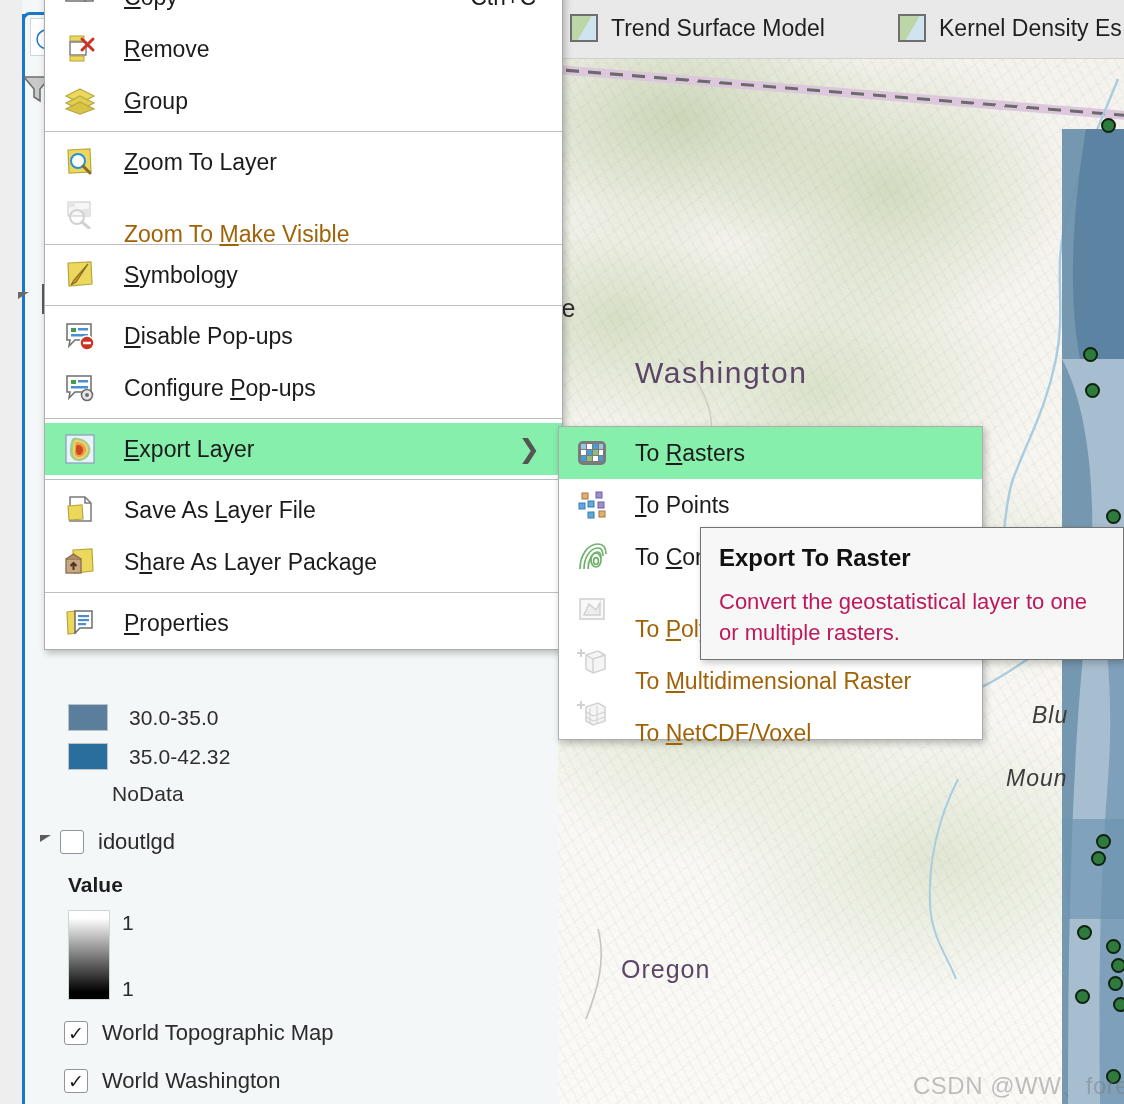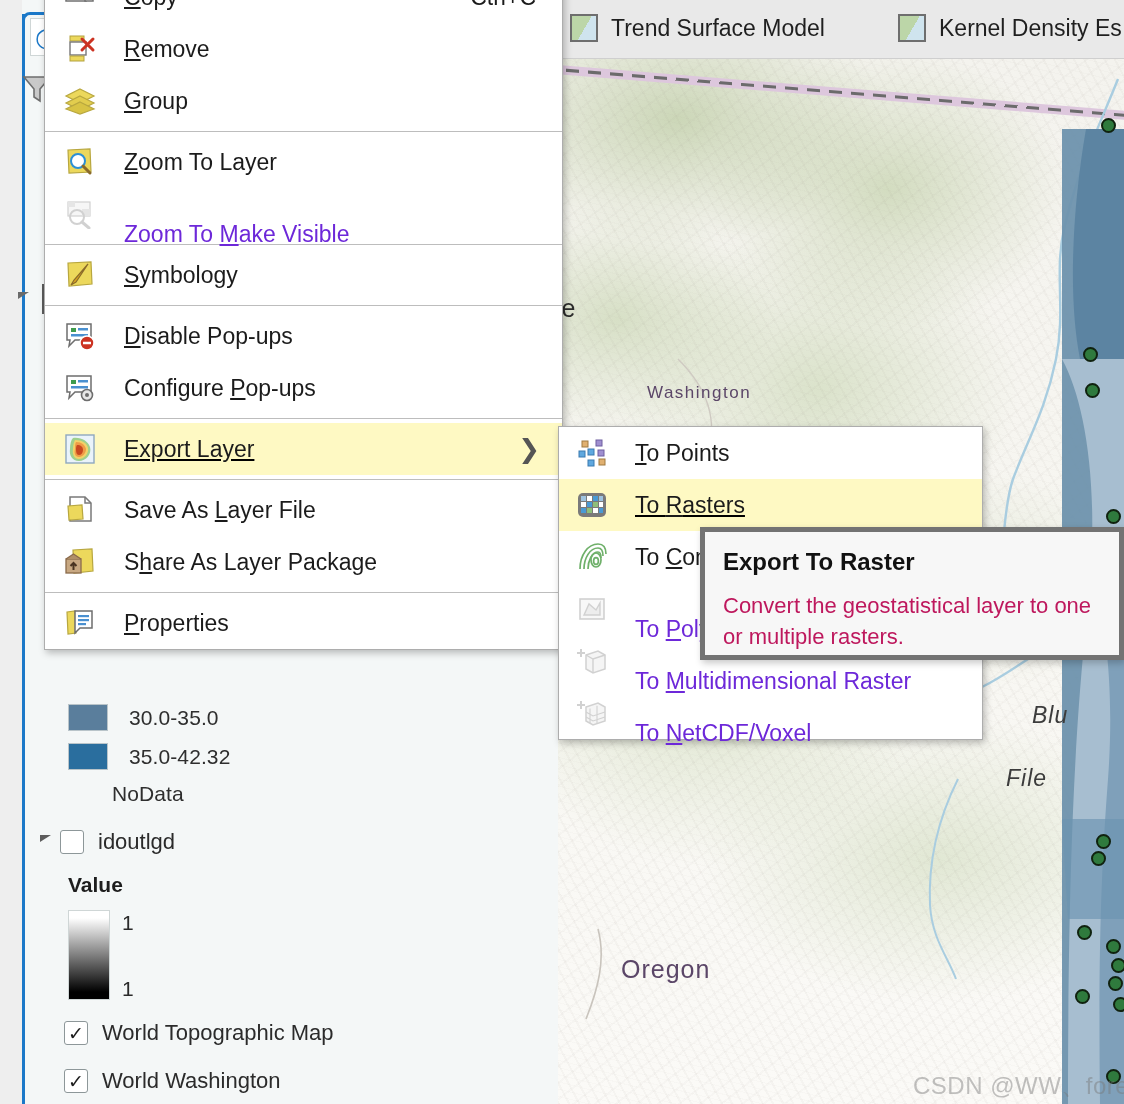--- a/index.html
+++ b/index.html
@@ -167,21 +167,21 @@
       repeating-linear-gradient(-38deg, rgba(140,130,125,.04) 0 2px, rgba(255,255,255,0) 2px 13px),
       repeating-linear-gradient(14deg, rgba(160,150,140,.035) 0 1px, rgba(255,255,255,0) 1px 7px);
     pointer-events: none;
   }
   .map-label {
     position: absolute; color: #5b4668;
     font-family: "Liberation Sans", sans-serif;
     white-space: nowrap;
   }
   #lbl-seattle { left: -16px; top: 235px; font-size: 25px; color: #2d2d2d; }
-  #lbl-washington { left: 89px; top: 297px; font-size: 17px; letter-spacing: 1.5px; margin-top: 27px; }
+  #lbl-washington { left: 77px; top: 297px; font-size: 30px; letter-spacing: 1.5px; }
   #lbl-oregon { left: 63px; top: 896px; font-size: 25px; letter-spacing: 1px; }
   #lbl-blue1 { left: 474px; top: 643px; font-size: 23px; font-style: italic; color: #3c3c3c; letter-spacing: 1px; }
   #lbl-blue2 { left: 448px; top: 706px; font-size: 23px; font-style: italic; color: #3c3c3c; letter-spacing: 1px; }
 
   
   #pink-road {
     position: absolute; left: -14px; top: 5px;
     width: 600px; height: 9px;
     background: #ddc7dd;
     transform: rotate(4.6deg); transform-origin: left center;
@@ -216,30 +216,30 @@
     box-shadow: 2px 3px 7px rgba(0,0,0,.25);
     padding: 0;
   }
   .mi {
     position: relative;
     height: 52px;
     display: flex; align-items: center;
     padding-left: 18px;
     cursor: default;
   }
-  .mi.sel { background: #fef9c3; text-decoration: underline; }
+  .mi.sel { background: #86efac; }
   .mi-icon {
     width: 34px; height: 34px; flex: 0 0 auto;
     position: relative;
     display: flex; align-items: center; justify-content: center;
   }
   .mi-text {
     font-size: 23px; color: #1b1b1b; margin-left: 27px; white-space: nowrap;
   }
-  .mi.disabled .mi-text { color: #6d28d9; margin-top: 40px; }
+  .mi.disabled .mi-text { color: #a16207; margin-top: 40px; }
   .mi-accel {
     position: absolute; right: 26px; font-size: 23px; color: #1b1b1b;
   }
   .mi-arrow {
     position: absolute; right: 22px; font-size: 26px; color: #555;
     line-height: 1;
     font-family: "DejaVu Sans", sans-serif;
   }
   .sep { height: 1px; background: #bdbdbd; margin: 4px 0; }
   .u { text-decoration: underline; }
@@ -253,21 +253,21 @@
     box-shadow: 2px 3px 7px rgba(0,0,0,.25);
   }
   #sub-menu .mi { height: 52px; padding-left: 16px; }
   #sub-menu .mi-text { margin-left: 26px; }
 
   
   #tooltip {
     position: absolute; left: 700px; top: 527px;
     width: 424px; height: 133px;
     background: #f7f7f7;
-    border: 5px solid #737373;
+    border: 1px solid #737373;
     box-shadow: 2px 3px 7px rgba(0,0,0,.22);
     padding: 16px 20px 16px 18px;
   }
   #tt-title {
     font-size: 24px; font-weight: 700; color: #111; margin-bottom: 14px;
   }
   #tt-body {
     font-size: 22px; color: #be185d; line-height: 31px;
   }
 </style>
@@ -382,21 +382,21 @@
       <div class="pt" style="left:553px; top:899px;"></div>
       <div class="pt" style="left:550px; top:917px;"></div>
       <div class="pt" style="left:517px; top:930px;"></div>
       <div class="pt" style="left:555px; top:938px;"></div>
       <div class="pt" style="left:548px; top:1010px;"></div>
 
       <div class="map-label" id="lbl-seattle">ttle</div>
       <div class="map-label" id="lbl-washington">Washington</div>
       <div class="map-label" id="lbl-oregon">Oregon</div>
       <div class="map-label" id="lbl-blue1">Blu</div>
-      <div class="map-label" id="lbl-blue2">File</div>
+      <div class="map-label" id="lbl-blue2">Moun</div>
     </div>
 
     <div id="watermark">CSDN @WW、forever</div>
   </div>
 
   <div id="ctx-menu">
 
     <div class="mi">
       <div class="mi-icon">
         <svg width="30" height="28" viewBox="0 0 30 28" aria-hidden="true">
@@ -553,35 +553,20 @@
           <rect x="14" y="7" width="11" height="2.2" fill="#4a90d0"></rect>
           <rect x="14" y="11" width="11" height="2.2" fill="#4a90d0"></rect>
           <rect x="14" y="15" width="8" height="2.2" fill="#4a90d0"></rect>
         </svg>
       </div>
       <div class="mi-text"><span class="u">P</span>roperties</div>
     </div>
   </div>
 
   <div id="sub-menu">
-
-    <div class="mi">
-      <div class="mi-icon">
-        <svg width="32" height="32" viewBox="0 0 32 32" aria-hidden="true">
-          <rect x="6" y="4" width="6" height="6" fill="#e0b070" stroke="#a07a40" stroke-width="1"></rect>
-          <rect x="20" y="3" width="6" height="6" fill="#9f8fd0" stroke="#6e5fa0" stroke-width="1"></rect>
-          <rect x="12" y="12" width="6" height="6" fill="#5fa8df" stroke="#3a7ab0" stroke-width="1"></rect>
-          <rect x="22" y="13" width="6" height="6" fill="#9f8fd0" stroke="#6e5fa0" stroke-width="1"></rect>
-          <rect x="3" y="14" width="6" height="6" fill="#5fa8df" stroke="#3a7ab0" stroke-width="1"></rect>
-          <rect x="23" y="22" width="6" height="6" fill="#e0b070" stroke="#a07a40" stroke-width="1"></rect>
-          <rect x="12" y="23" width="6" height="6" fill="#5fa8df" stroke="#3a7ab0" stroke-width="1"></rect>
-        </svg>
-      </div>
-      <div class="mi-text"><span class="u">T</span>o Points</div>
-    </div>
 
     <div class="mi sel">
       <div class="mi-icon">
         <svg width="32" height="32" viewBox="0 0 32 32" aria-hidden="true">
           <rect x="2" y="4" width="28" height="24" rx="5" fill="#7a7a7a"></rect>
           <g>
             <rect x="5" y="7" width="5" height="5" fill="#9ec3e0"></rect>
             <rect x="11" y="7" width="5" height="5" fill="#ffffff"></rect>
             <rect x="17" y="7" width="5" height="5" fill="#4a9ad4"></rect>
             <rect x="23" y="7" width="4" height="5" fill="#9ec3e0"></rect>
@@ -595,20 +580,35 @@
             <rect x="23" y="19" width="4" height="5" fill="#4a9ad4"></rect>
           </g>
         </svg>
       </div>
       <div class="mi-text">To <span class="u">R</span>asters</div>
     </div>
 
     <div class="mi">
       <div class="mi-icon">
         <svg width="32" height="32" viewBox="0 0 32 32" aria-hidden="true">
+          <rect x="6" y="4" width="6" height="6" fill="#e0b070" stroke="#a07a40" stroke-width="1"></rect>
+          <rect x="20" y="3" width="6" height="6" fill="#9f8fd0" stroke="#6e5fa0" stroke-width="1"></rect>
+          <rect x="12" y="12" width="6" height="6" fill="#5fa8df" stroke="#3a7ab0" stroke-width="1"></rect>
+          <rect x="22" y="13" width="6" height="6" fill="#9f8fd0" stroke="#6e5fa0" stroke-width="1"></rect>
+          <rect x="3" y="14" width="6" height="6" fill="#5fa8df" stroke="#3a7ab0" stroke-width="1"></rect>
+          <rect x="23" y="22" width="6" height="6" fill="#e0b070" stroke="#a07a40" stroke-width="1"></rect>
+          <rect x="12" y="23" width="6" height="6" fill="#5fa8df" stroke="#3a7ab0" stroke-width="1"></rect>
+        </svg>
+      </div>
+      <div class="mi-text"><span class="u">T</span>o Points</div>
+    </div>
+
+    <div class="mi">
+      <div class="mi-icon">
+        <svg width="32" height="32" viewBox="0 0 32 32" aria-hidden="true">
           <path d="M4,28 C4,14 12,3 22,3 C28,3 30,8 30,13" fill="none" stroke="#6fb06a" stroke-width="1.7"></path>
           <path d="M8,28 C8,17 14,7 22,7 C26,7 27,11 27,15" fill="none" stroke="#6fb06a" stroke-width="1.7"></path>
           <path d="M12,28 C12,20 16,11 22,11 C25,11 25,14 25,17" fill="none" stroke="#6fb06a" stroke-width="1.7"></path>
           <ellipse cx="20" cy="19" rx="5" ry="7" fill="none" stroke="#6fb06a" stroke-width="1.7"></ellipse>
           <ellipse cx="20" cy="20" rx="2.4" ry="3.4" fill="none" stroke="#6fb06a" stroke-width="1.7"></ellipse>
         </svg>
       </div>
       <div class="mi-text">To <span class="u">C</span>ontour</div>
     </div>
 

